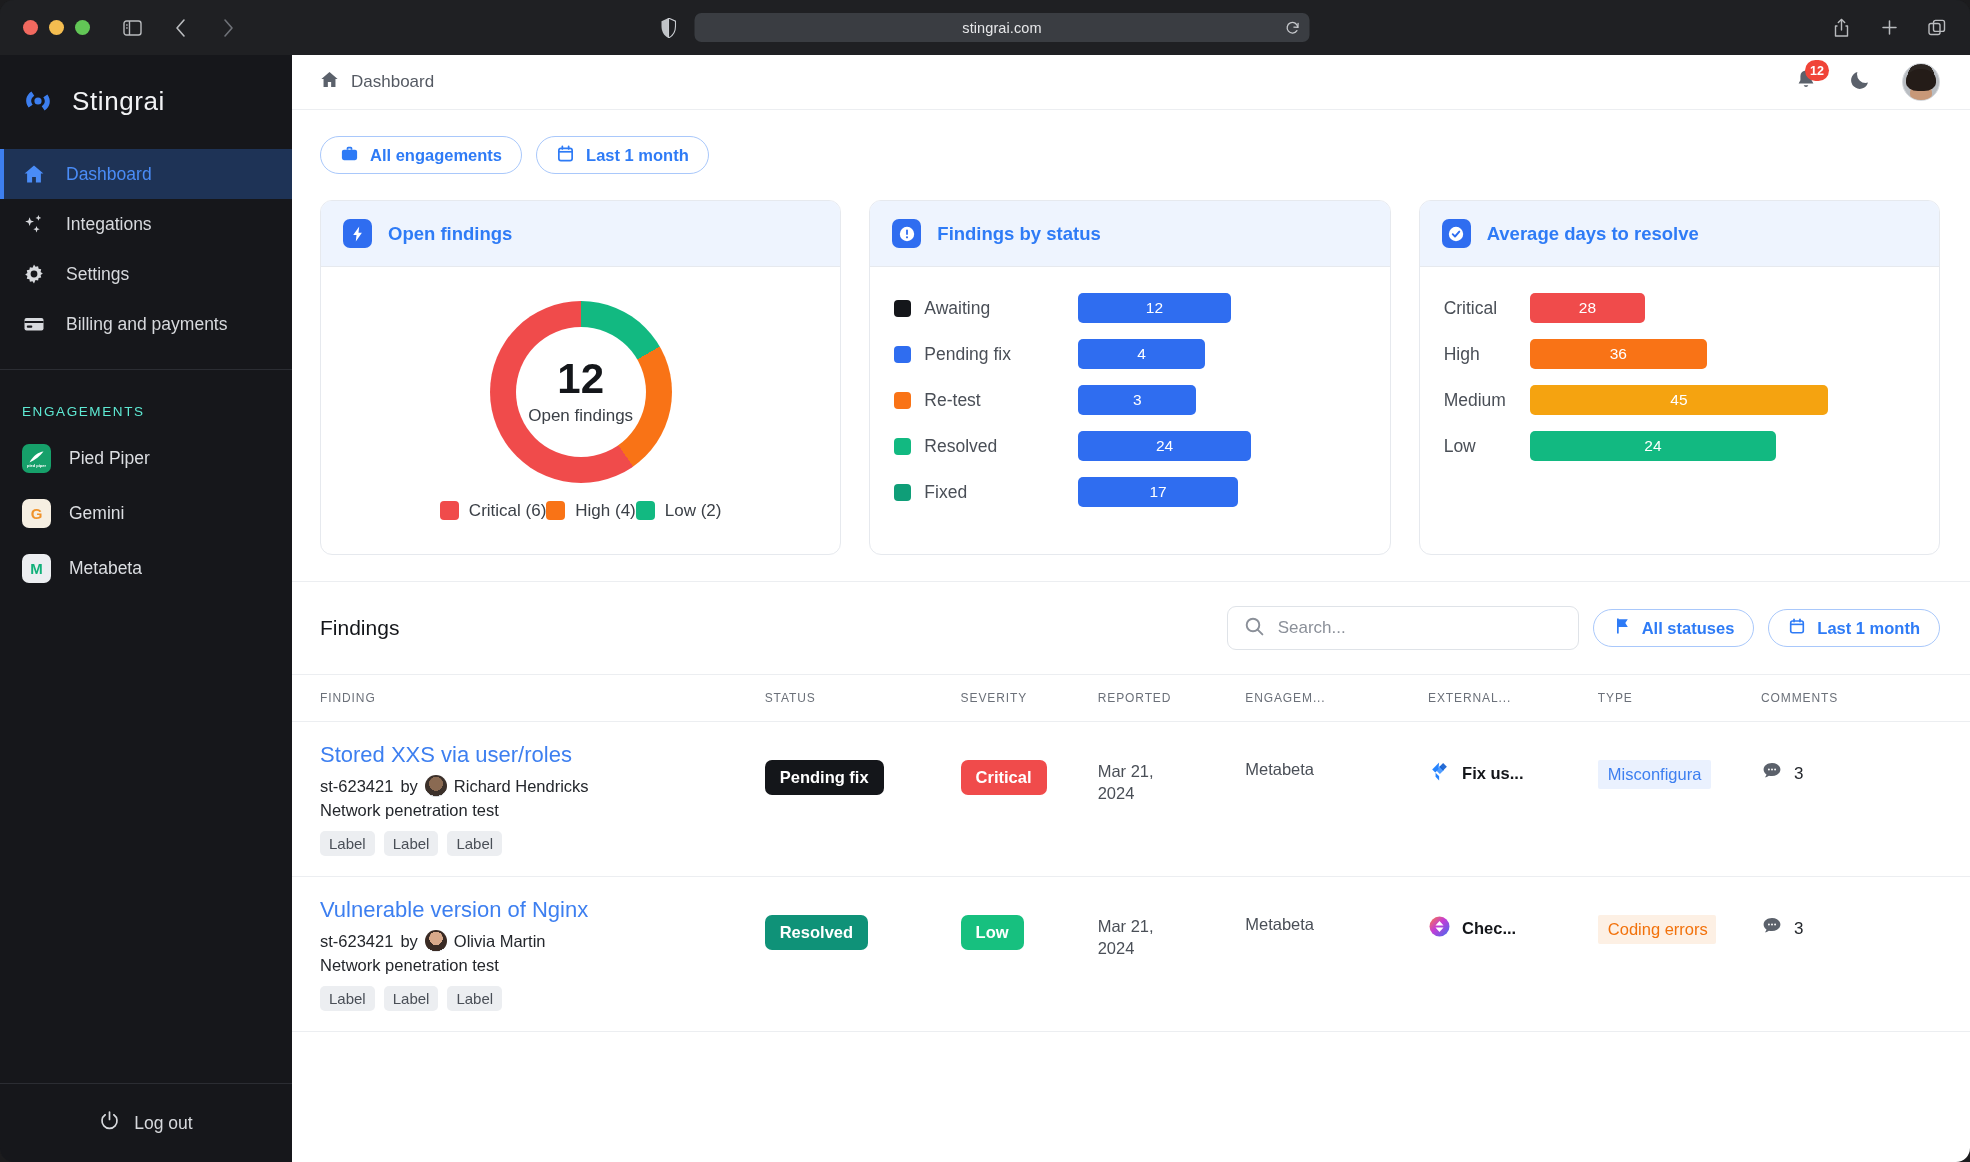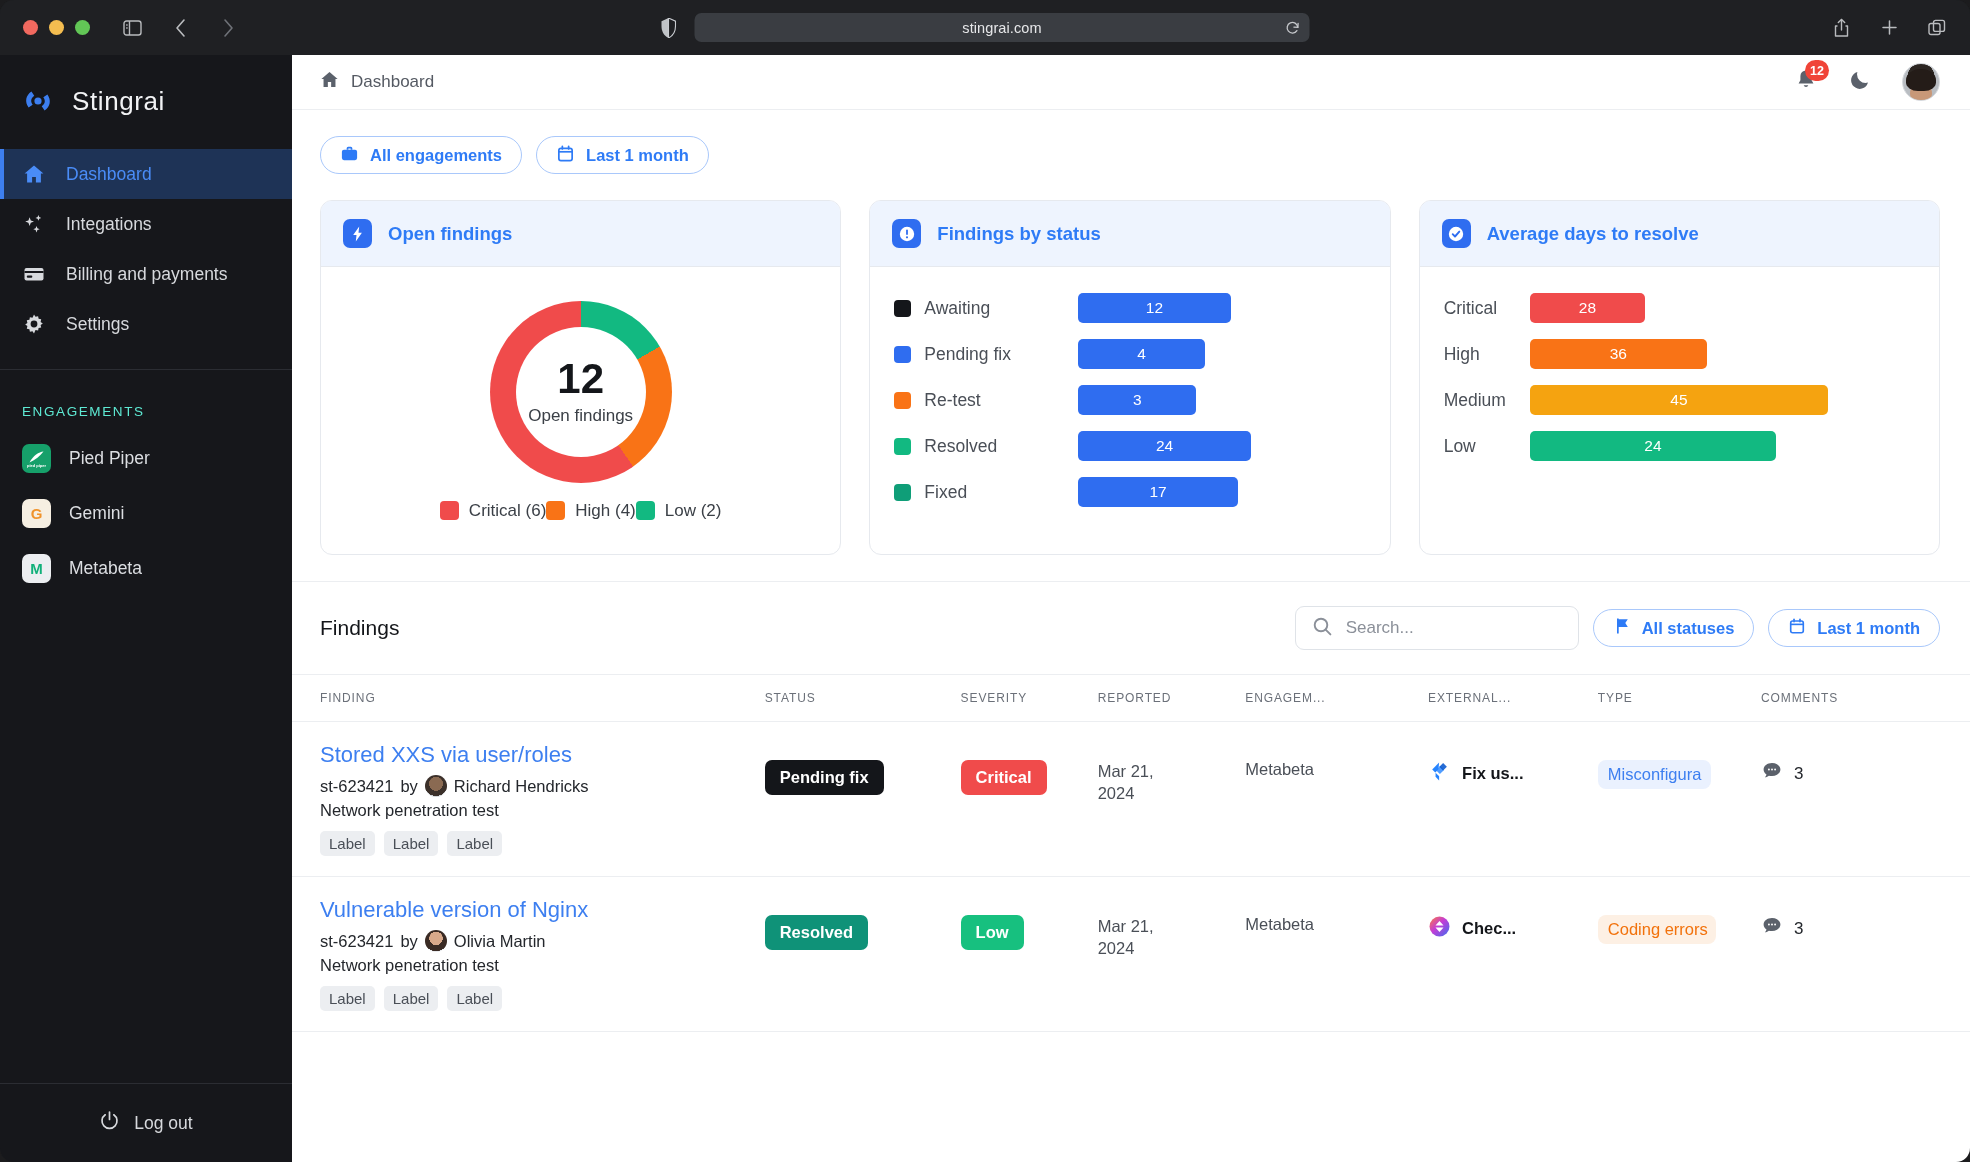--- a/index.html
+++ b/index.html
@@ -190,21 +190,21 @@
 
   
   .findings-sec { border-top: 1px solid #eceef1; margin-top: 26px; }
   .findings-head {
     display: flex; align-items: center; justify-content: space-between;
     padding: 24px 30px 24px 28px;
   }
   .findings-title { font-size: 21px; color: #14161a; font-weight: 400; }
   .findings-tools { display: flex; align-items: center; gap: 14px; }
   .search {
-    width: 284px; height: 44px; border: 1px solid #dfe3e8; border-radius: 9px;
+    width: 352px; height: 44px; border: 1px solid #dfe3e8; border-radius: 9px;
     display: flex; align-items: center; gap: 13px; padding: 0 16px; background: #fff;
   }
   .search input {
     border: none; outline: none; font-size: 17px; color: #14161a;
     font-family: inherit; width: 100%; background: transparent;
   }
   .search input::placeholder { color: #8b9099; }
 
   table.findings { width: 100%; border-collapse: collapse; table-layout: fixed; }
   table.findings th {
@@ -226,21 +226,21 @@
   .pill {
     display: inline-flex; align-items: center; justify-content: center;
     border-radius: 7px; color: #fff; font-size: 16.5px; font-weight: 600;
     padding: 8px 15px; white-space: nowrap;
   }
   .cell-mid { padding-top: 38px !important; }
   .date { font-size: 16.5px; color: #4a4f57; line-height: 1.35; }
   .plain { font-size: 16.5px; color: #4a4f57; }
   .ext { display: flex; align-items: center; gap: 11px; font-size: 16.5px; color: #14161a; font-weight: 600; }
   .type-tag {
-    display: inline-block; border-radius: 8px; padding: 5px 10px;
+    display: inline-block; border-radius: 2px; padding: 5px 10px;
     font-size: 16.5px; white-space: nowrap; overflow: hidden; max-width: 118px;
   }
   .type-blue { background: #eaf1fe; color: #3d7ff0; }
   .type-orange { background: #fdf0e4; color: #f2720c; }
   .comments { display: flex; align-items: center; gap: 11px; font-size: 17px; color: #24272c; }
 </style>
 </head>
 <body>
 
 <div class="browser">
@@ -340,35 +340,35 @@
               <path d="M6.6 4.2 7.8 7.4 11 8.6 7.8 9.8 6.6 13 5.4 9.8 2.2 8.6 5.4 7.4z"></path>
               <path d="M15.4 2 16.2 4.1 18.3 4.9 16.2 5.7 15.4 7.8 14.6 5.7 12.5 4.9 14.6 4.1z"></path>
               <path d="M13.5 13 14.4 15.3 16.7 16.2 14.4 17.1 13.5 19.4 12.6 17.1 10.3 16.2 12.6 15.3z"></path>
             </svg>
         </span>
         <span>Integations</span>
       </div>
       <div class="nav-item">
         <span class="nav-ico">
           <svg width="22" height="22" viewBox="0 0 22 22" fill="currentColor">
+              <path d="M11 1.6l1.5 2.2 2.6-.6.5 2.6 2.6.5-.6 2.6 2.2 1.5-2.2 1.5.6 2.6-2.6.5-.5 2.6-2.6-.6L11 20.4 9.5 18.2l-2.6.6-.5-2.6-2.6-.5.6-2.6L2.2 11.4 4.4 9.9l-.6-2.6 2.6-.5.5-2.6 2.6.6z"></path>
+              <circle cx="11" cy="11" r="3.4" fill="#16171b"></circle>
+            </svg>
+        </span>
+        <span>Settings</span>
+      </div>
+      <div class="nav-item">
+        <span class="nav-ico">
+          <svg width="22" height="22" viewBox="0 0 22 22" fill="currentColor">
               <rect x="1.5" y="5" width="19" height="12.5" rx="2"></rect>
               <rect x="1.5" y="8" width="19" height="2" fill="#16171b"></rect>
               <rect x="3.8" y="12.4" width="5.5" height="2.4" rx="1" fill="#16171b"></rect>
             </svg>
         </span>
         <span>Billing and payments</span>
-      </div>
-      <div class="nav-item">
-        <span class="nav-ico">
-          <svg width="22" height="22" viewBox="0 0 22 22" fill="currentColor">
-              <path d="M11 1.6l1.5 2.2 2.6-.6.5 2.6 2.6.5-.6 2.6 2.2 1.5-2.2 1.5.6 2.6-2.6.5-.5 2.6-2.6-.6L11 20.4 9.5 18.2l-2.6.6-.5-2.6-2.6-.5.6-2.6L2.2 11.4 4.4 9.9l-.6-2.6 2.6-.5.5-2.6 2.6.6z"></path>
-              <circle cx="11" cy="11" r="3.4" fill="#16171b"></circle>
-            </svg>
-        </span>
-        <span>Settings</span>
       </div>
     </nav>
 
     <div class="divider"></div>
 
     <div class="section-title">ENGAGEMENTS</div>
 
     <div class="eng-item">
       <span class="eng-badge" style="background:#16a06a;color:#fff">
         <svg width="21" height="21" viewBox="0 0 21 21" fill="none">

